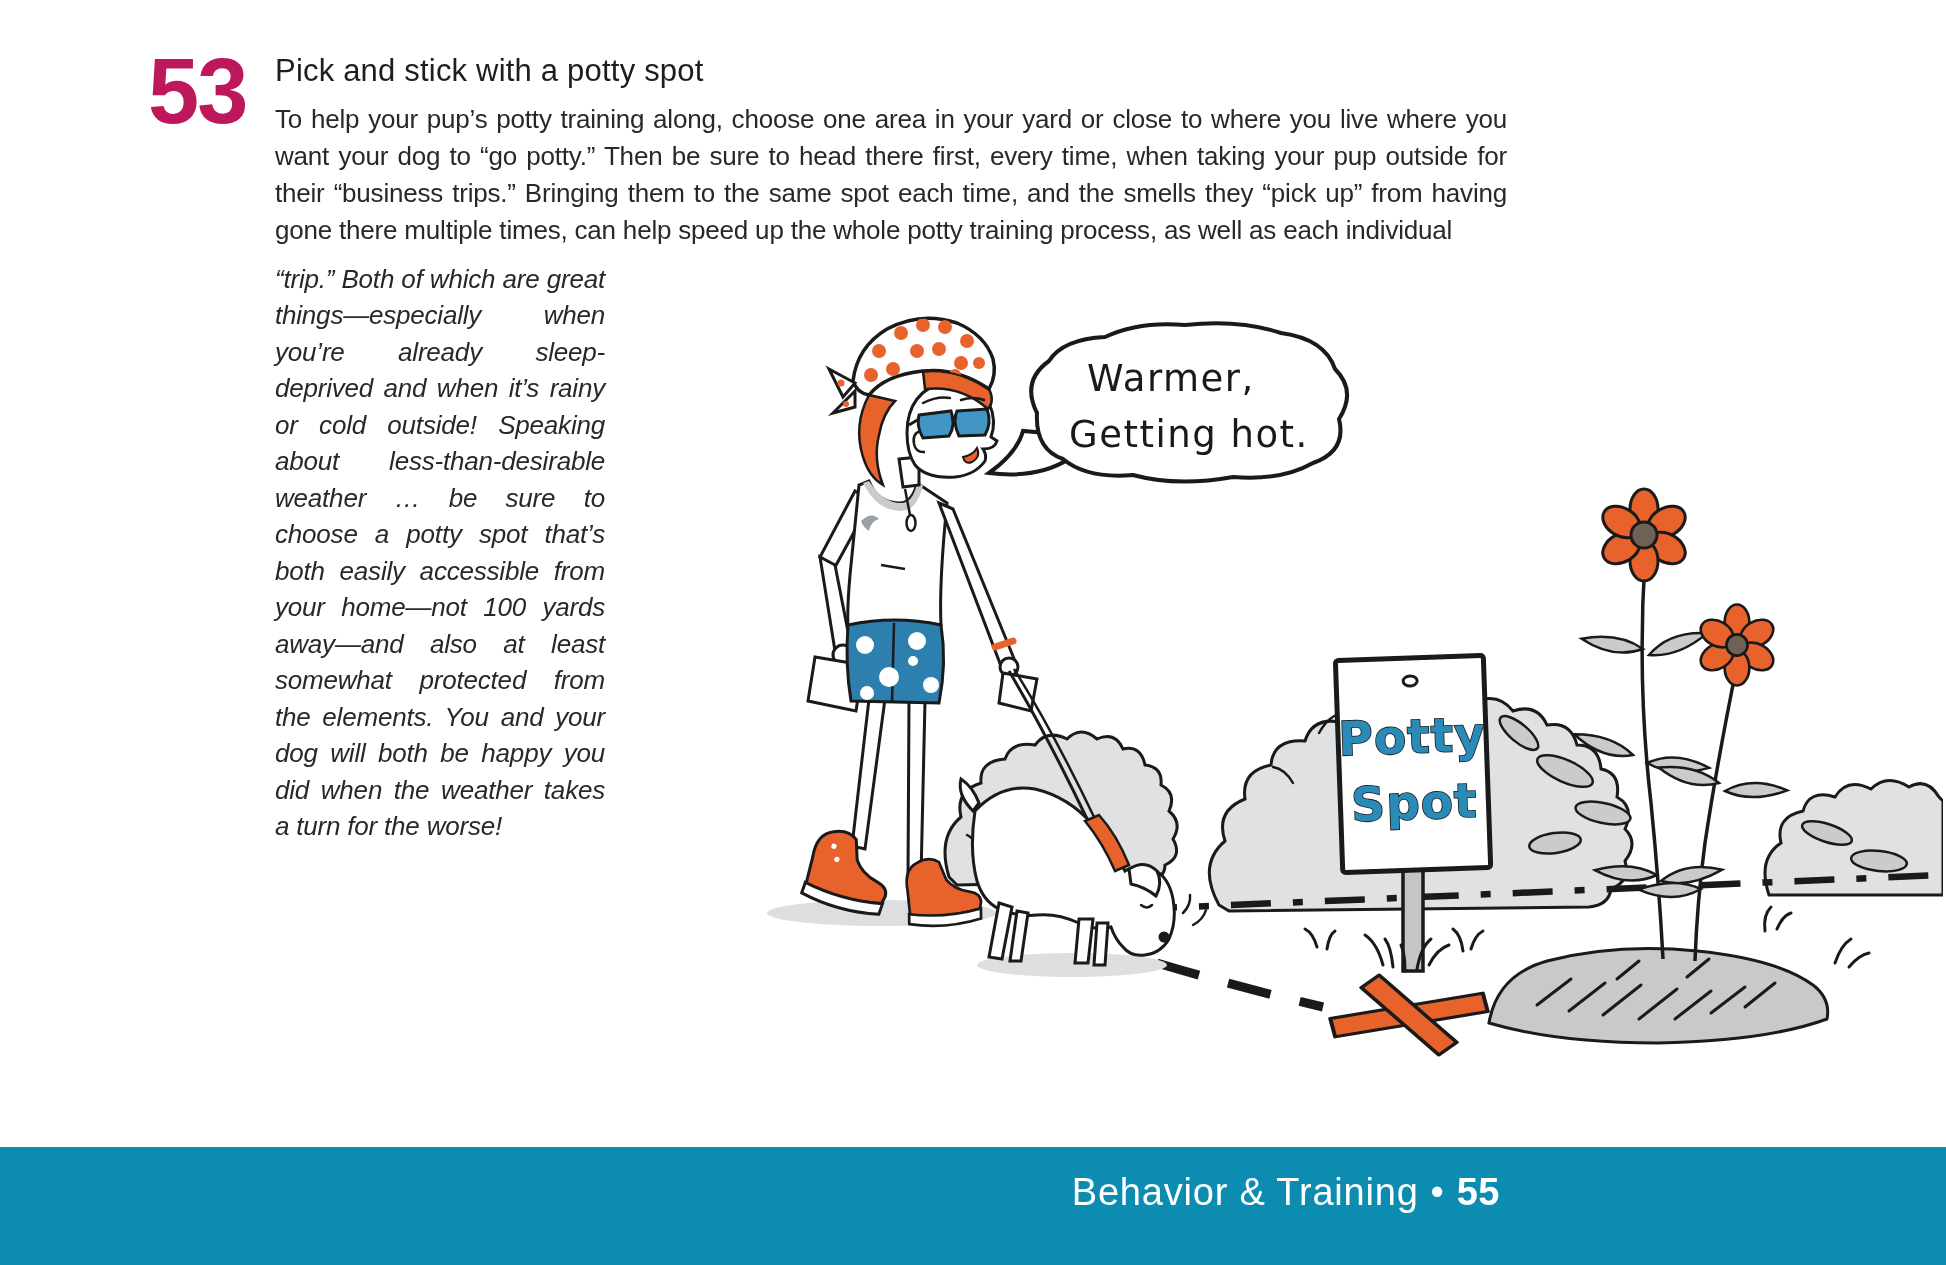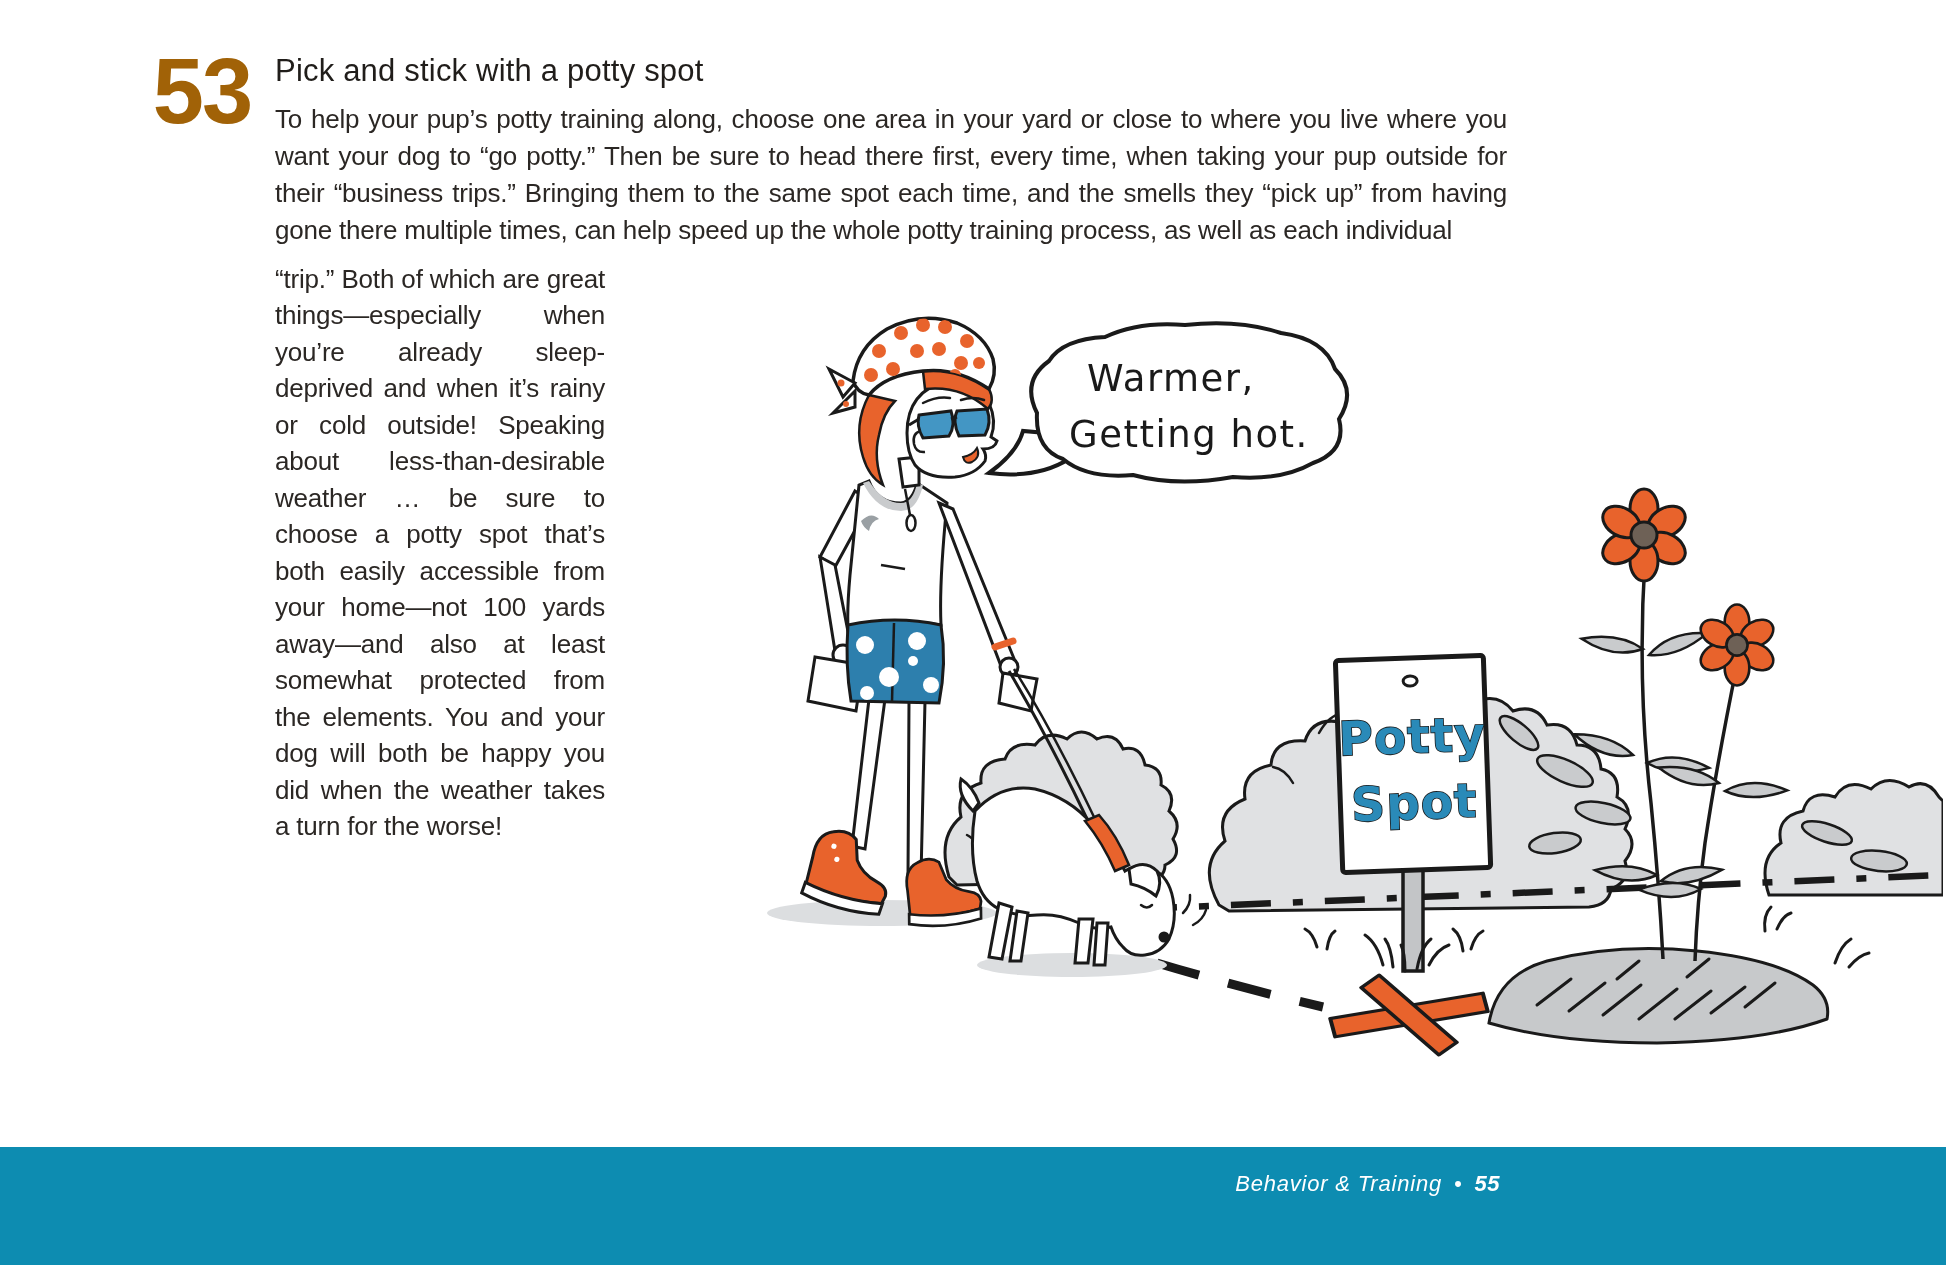--- a/index.html
+++ b/index.html
@@ -2,43 +2,43 @@
 <html><head>
 <meta charset="utf-8">
 <style>
   html,body{margin:0;padding:0;background:#ffffff;}
   .page{
     position:relative;width:1946px;height:1265px;overflow:hidden;background:#ffffff;
     font-family:"Liberation Sans",sans-serif;color:#262320;
   }
   .content{padding:52px 440px 0 275px;position:relative;}
   .tip-number{
-    position:absolute;left:148px;top:48px;width:108px;text-align:center;
-    font-size:92px;line-height:0.95;font-weight:700;color:#a16207;letter-spacing:-2px;
+    position:absolute;left:148px;top:48px;width:108px;text-align:left;
+    font-size:92px;line-height:0.95;font-weight:700;color:#be185d;letter-spacing:-2px;
   }
   h1.tip-title{
     margin:0;font-size:31px;line-height:1.25;font-weight:400;color:#201d1a;letter-spacing:0.2px;
   }
   p.intro{
     margin:10px 0 8px 0;width:1232px;font-size:26px;line-height:37px;
     text-align:justify;letter-spacing:-0.2px;color:#2b2724;
   }
   .body-row{display:flex;align-items:flex-start;margin-top:6px;}
   p.column-text{
     margin:4px 0 0 0;width:330px;flex:0 0 330px;font-size:26px;line-height:36.5px;
-    text-align:justify;letter-spacing:-0.2px;color:#2b2724;
+    text-align:justify;letter-spacing:-0.2px;color:#2b2724;font-style:italic;
   }
   .illustration-wrap{margin-left:12px;margin-top:6px;}
   svg{display:block;}
   .footer-band{
     position:absolute;left:0;right:0;bottom:0;height:118px;background:#0d8cb1;
   }
   .footer-inner{
-    position:absolute;top:24px;right:446px;color:#ffffff;font-size:22px;
-    letter-spacing:0.8px;white-space:nowrap;font-style:italic;
+    position:absolute;top:24px;right:446px;color:#ffffff;font-size:38px;
+    letter-spacing:0.8px;white-space:nowrap;
   }
   .footer-inner .sep{margin:0 12px;}
   .footer-inner .pagenum{font-weight:700;letter-spacing:0.5px;}
   .bubble-text{font-family:"DejaVu Sans",sans-serif;font-size:37px;fill:#1a1a1a;letter-spacing:1.5px;}
   .sign-text{font-family:"DejaVu Sans",sans-serif;font-weight:700;font-size:47px;fill:#2a8ab8;stroke:#1a1a1a;stroke-width:1.6;paint-order:stroke;letter-spacing:1px;}
 </style>
 </head>
 <body>
 
 <div class="page">

